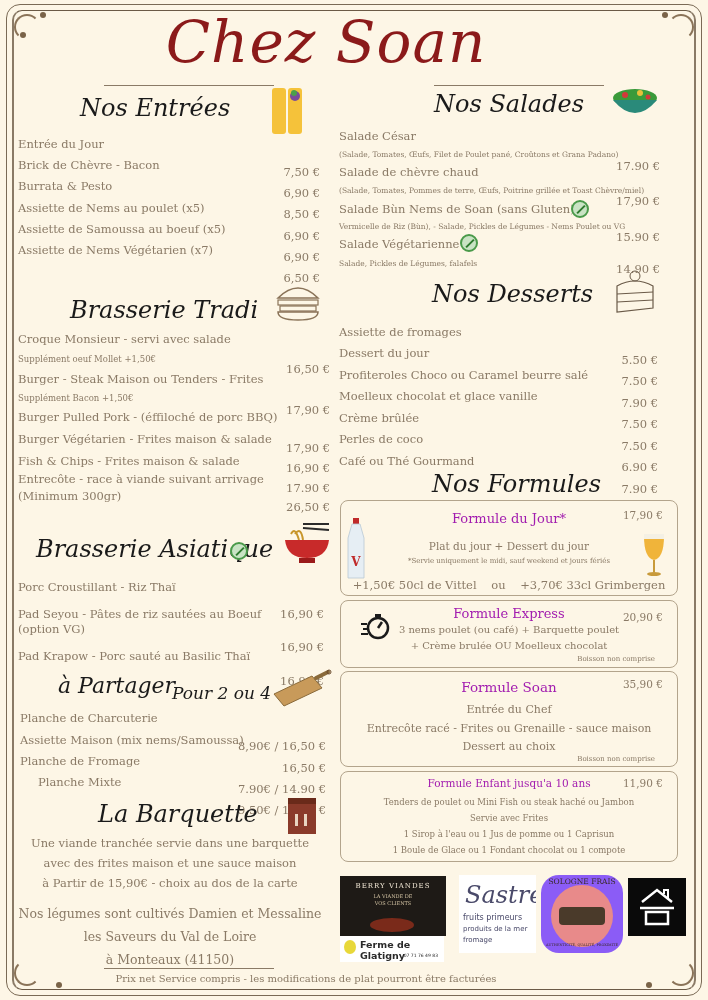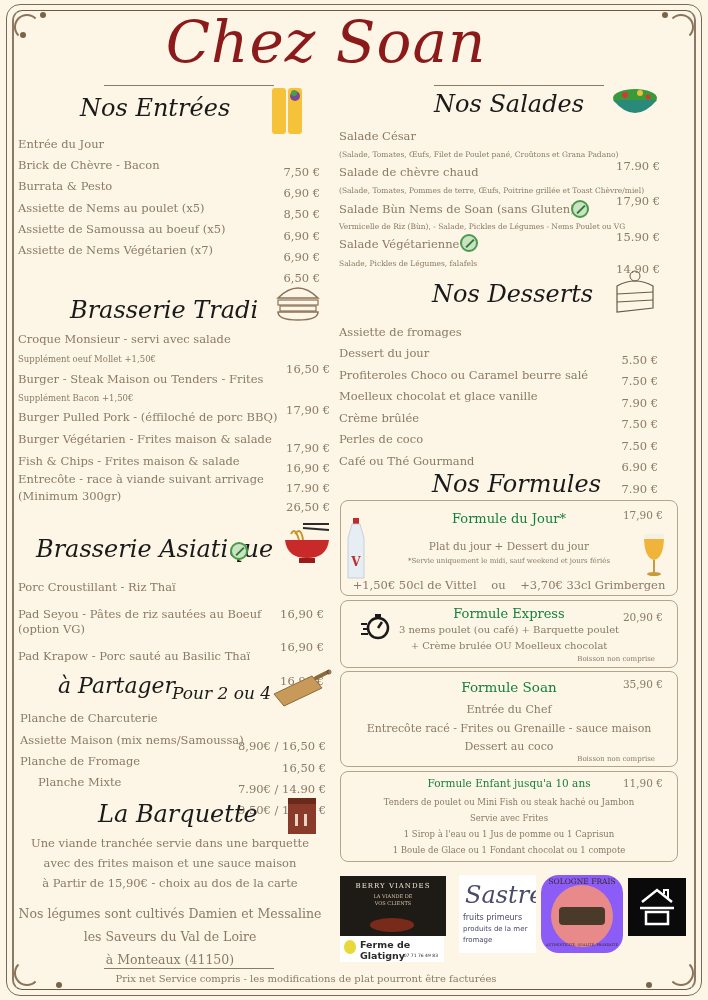--- a/index.html
+++ b/index.html
@@ -16,21 +16,21 @@
 
   .sec-title { position: absolute; font-family: "DejaVu Serif", serif; font-style: italic; font-size: 24px; color: #1a1a1a; }
   .sub-script { position: absolute; font-family: "DejaVu Serif", serif; font-style: italic; font-size: 17px; color: #1a1a1a; }
 
   .row { position: absolute; font-size: 11.5px; color: #8a7a66; white-space: nowrap; }
   .price { position: absolute; font-size: 11.5px; color: #8a7a66; text-align: right; white-space: nowrap; margin-top: 28px; }
   .note { position: absolute; font-size: 7.5px; color: #8a7a66; white-space: nowrap; }
   .note2 { position: absolute; font-size: 8.5px; color: #8a7a66; white-space: nowrap; }
 
   .box { position: absolute; border: 1px solid #b3a48c; border-radius: 8px; }
-  .box-title { position: absolute; left: 0; right: 0; text-align: center; font-size: 13px; color: #15803d; }
+  .box-title { position: absolute; left: 0; right: 0; text-align: center; font-size: 13px; color: #a21caf; }
   .box-line { position: absolute; left: 0; right: 0; text-align: center; font-size: 10.5px; color: #8a7a66; }
   .box-small { position: absolute; font-size: 7px; color: #8a7a66; }
   .box-price { position: absolute; right: 14px; font-size: 10.5px; color: #8a7a66; }
 
   .icon { position: absolute; }
   .gf { position: absolute; width: 18px; height: 18px; border-radius: 50%; background: #c9e3c4; border: 2px solid #4a9a4a; }
   .gf::after { content: ""; position: absolute; left: 7px; top: 2px; width: 2px; height: 11px; background: #2e7a2e; transform: rotate(45deg); }
 
   .center-text { position: absolute; left: 0; width: 340px; text-align: center; font-size: 11.5px; color: #8a7a66; }
   .center-text.big { font-size: 12.5px; }
@@ -198,21 +198,21 @@
       <path d="M18 16 L22 10" stroke="#1a1a1a" stroke-width="2.5"></path>
       <path d="M1 12 L7 12 M3 17 L7 17 M1 22 L8 22" stroke="#1a1a1a" stroke-width="2"></path>
     </svg>
 </div>
 
 <div class="box" style="left:340px;top:671px;width:338px;height:96px;">
   <div class="box-title" style="top:7px;font-size:13.5px;">Formule Soan</div>
   <div class="box-price" style="top:6px;">35,90 €</div>
   <div class="box-line" style="top:31px;font-size:11px;">Entrée du Chef</div>
   <div class="box-line" style="top:50px;font-size:11px;">Entrecôte racé - Frites ou Grenaille - sauce maison</div>
-  <div class="box-line" style="top:68px;font-size:11px;">Dessert au coco</div>
+  <div class="box-line" style="top:68px;font-size:11px;">Dessert au choix</div>
   <div class="box-small" style="right:22px;top:83px;">Boisson non comprise</div>
 </div>
 
 <div class="box" style="left:340px;top:771px;width:338px;height:91px;">
   <div class="box-title" style="top:5px;font-size:10.5px;">Formule Enfant jusqu'a 10 ans</div>
   <div class="box-price" style="top:5px;">11,90 €</div>
   <div class="box-line" style="top:25px;font-size:8.5px;">Tenders de poulet  ou Mini Fish ou steak haché ou Jambon</div>
   <div class="box-line" style="top:41px;font-size:8.5px;">Servie avec Frites</div>
   <div class="box-line" style="top:57px;font-size:8.5px;">1 Sirop à l'eau ou 1 Jus de pomme ou 1 Caprisun</div>
   <div class="box-line" style="top:73px;font-size:8.5px;">1 Boule de Glace ou 1 Fondant chocolat ou 1 compote</div>

